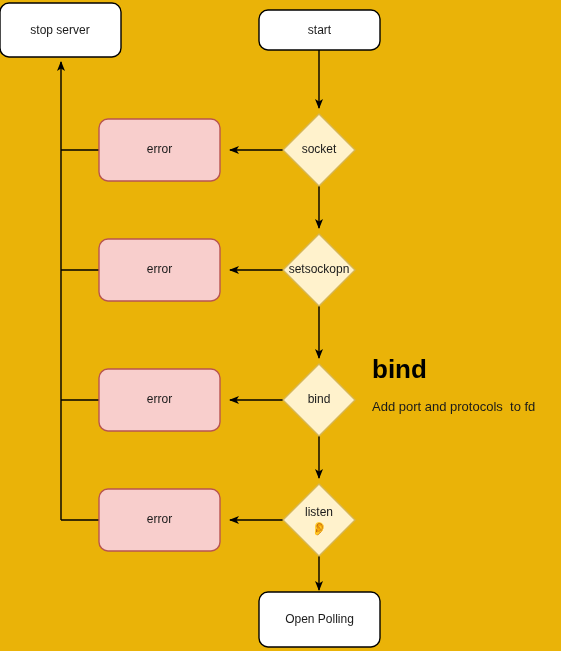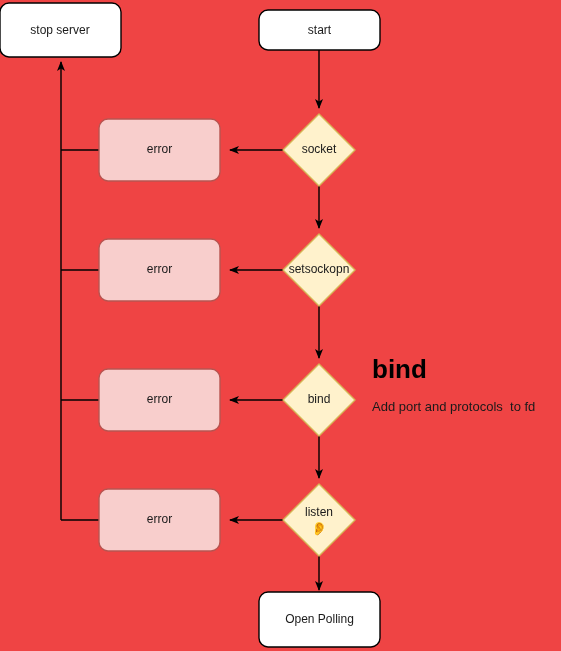--- a/index.html
+++ b/index.html
@@ -10,21 +10,21 @@
   body {
     width: 561px;
     height: 651px;
     font-family: "Liberation Sans", sans-serif;
     overflow: hidden;
   }
   #canvas {
     position: relative;
     width: 561px;
     height: 651px;
-    background: #ef4444;
+    background: #eab308;
   }
   svg.diagram {
     position: absolute;
     top: 0;
     left: 0;
     width: 561px;
     height: 651px;
     display: block;
   }
   .node-label {

